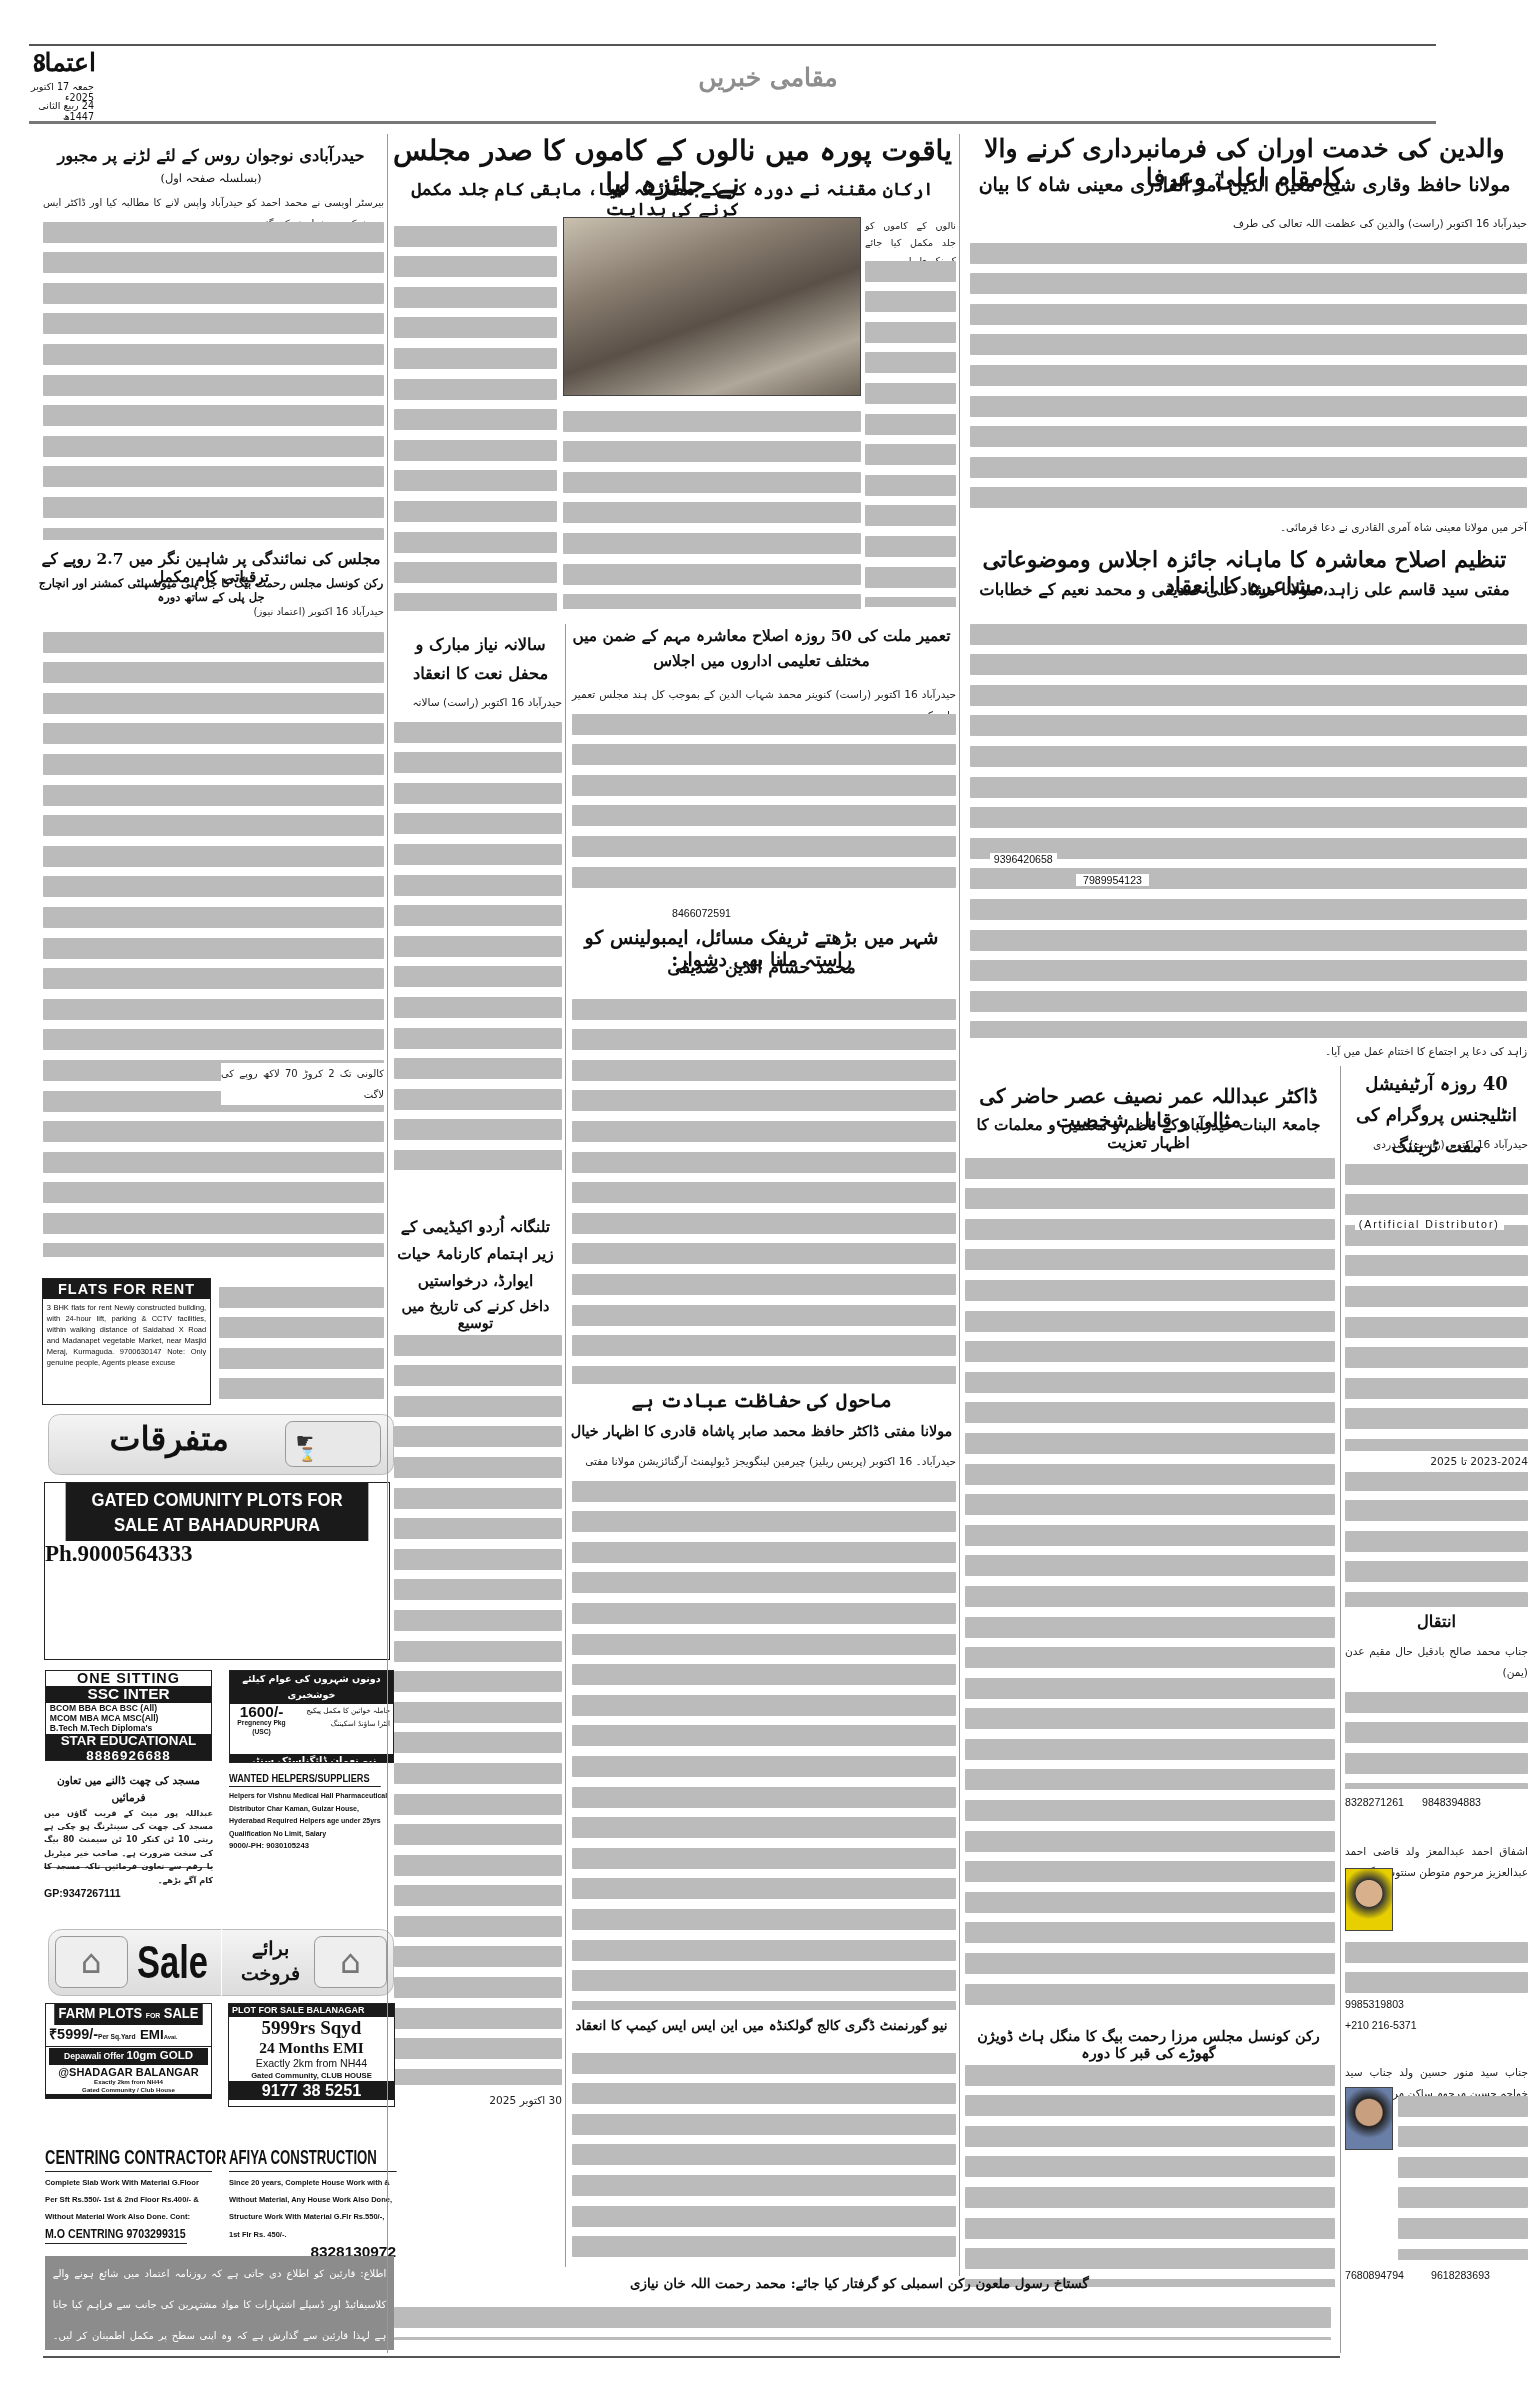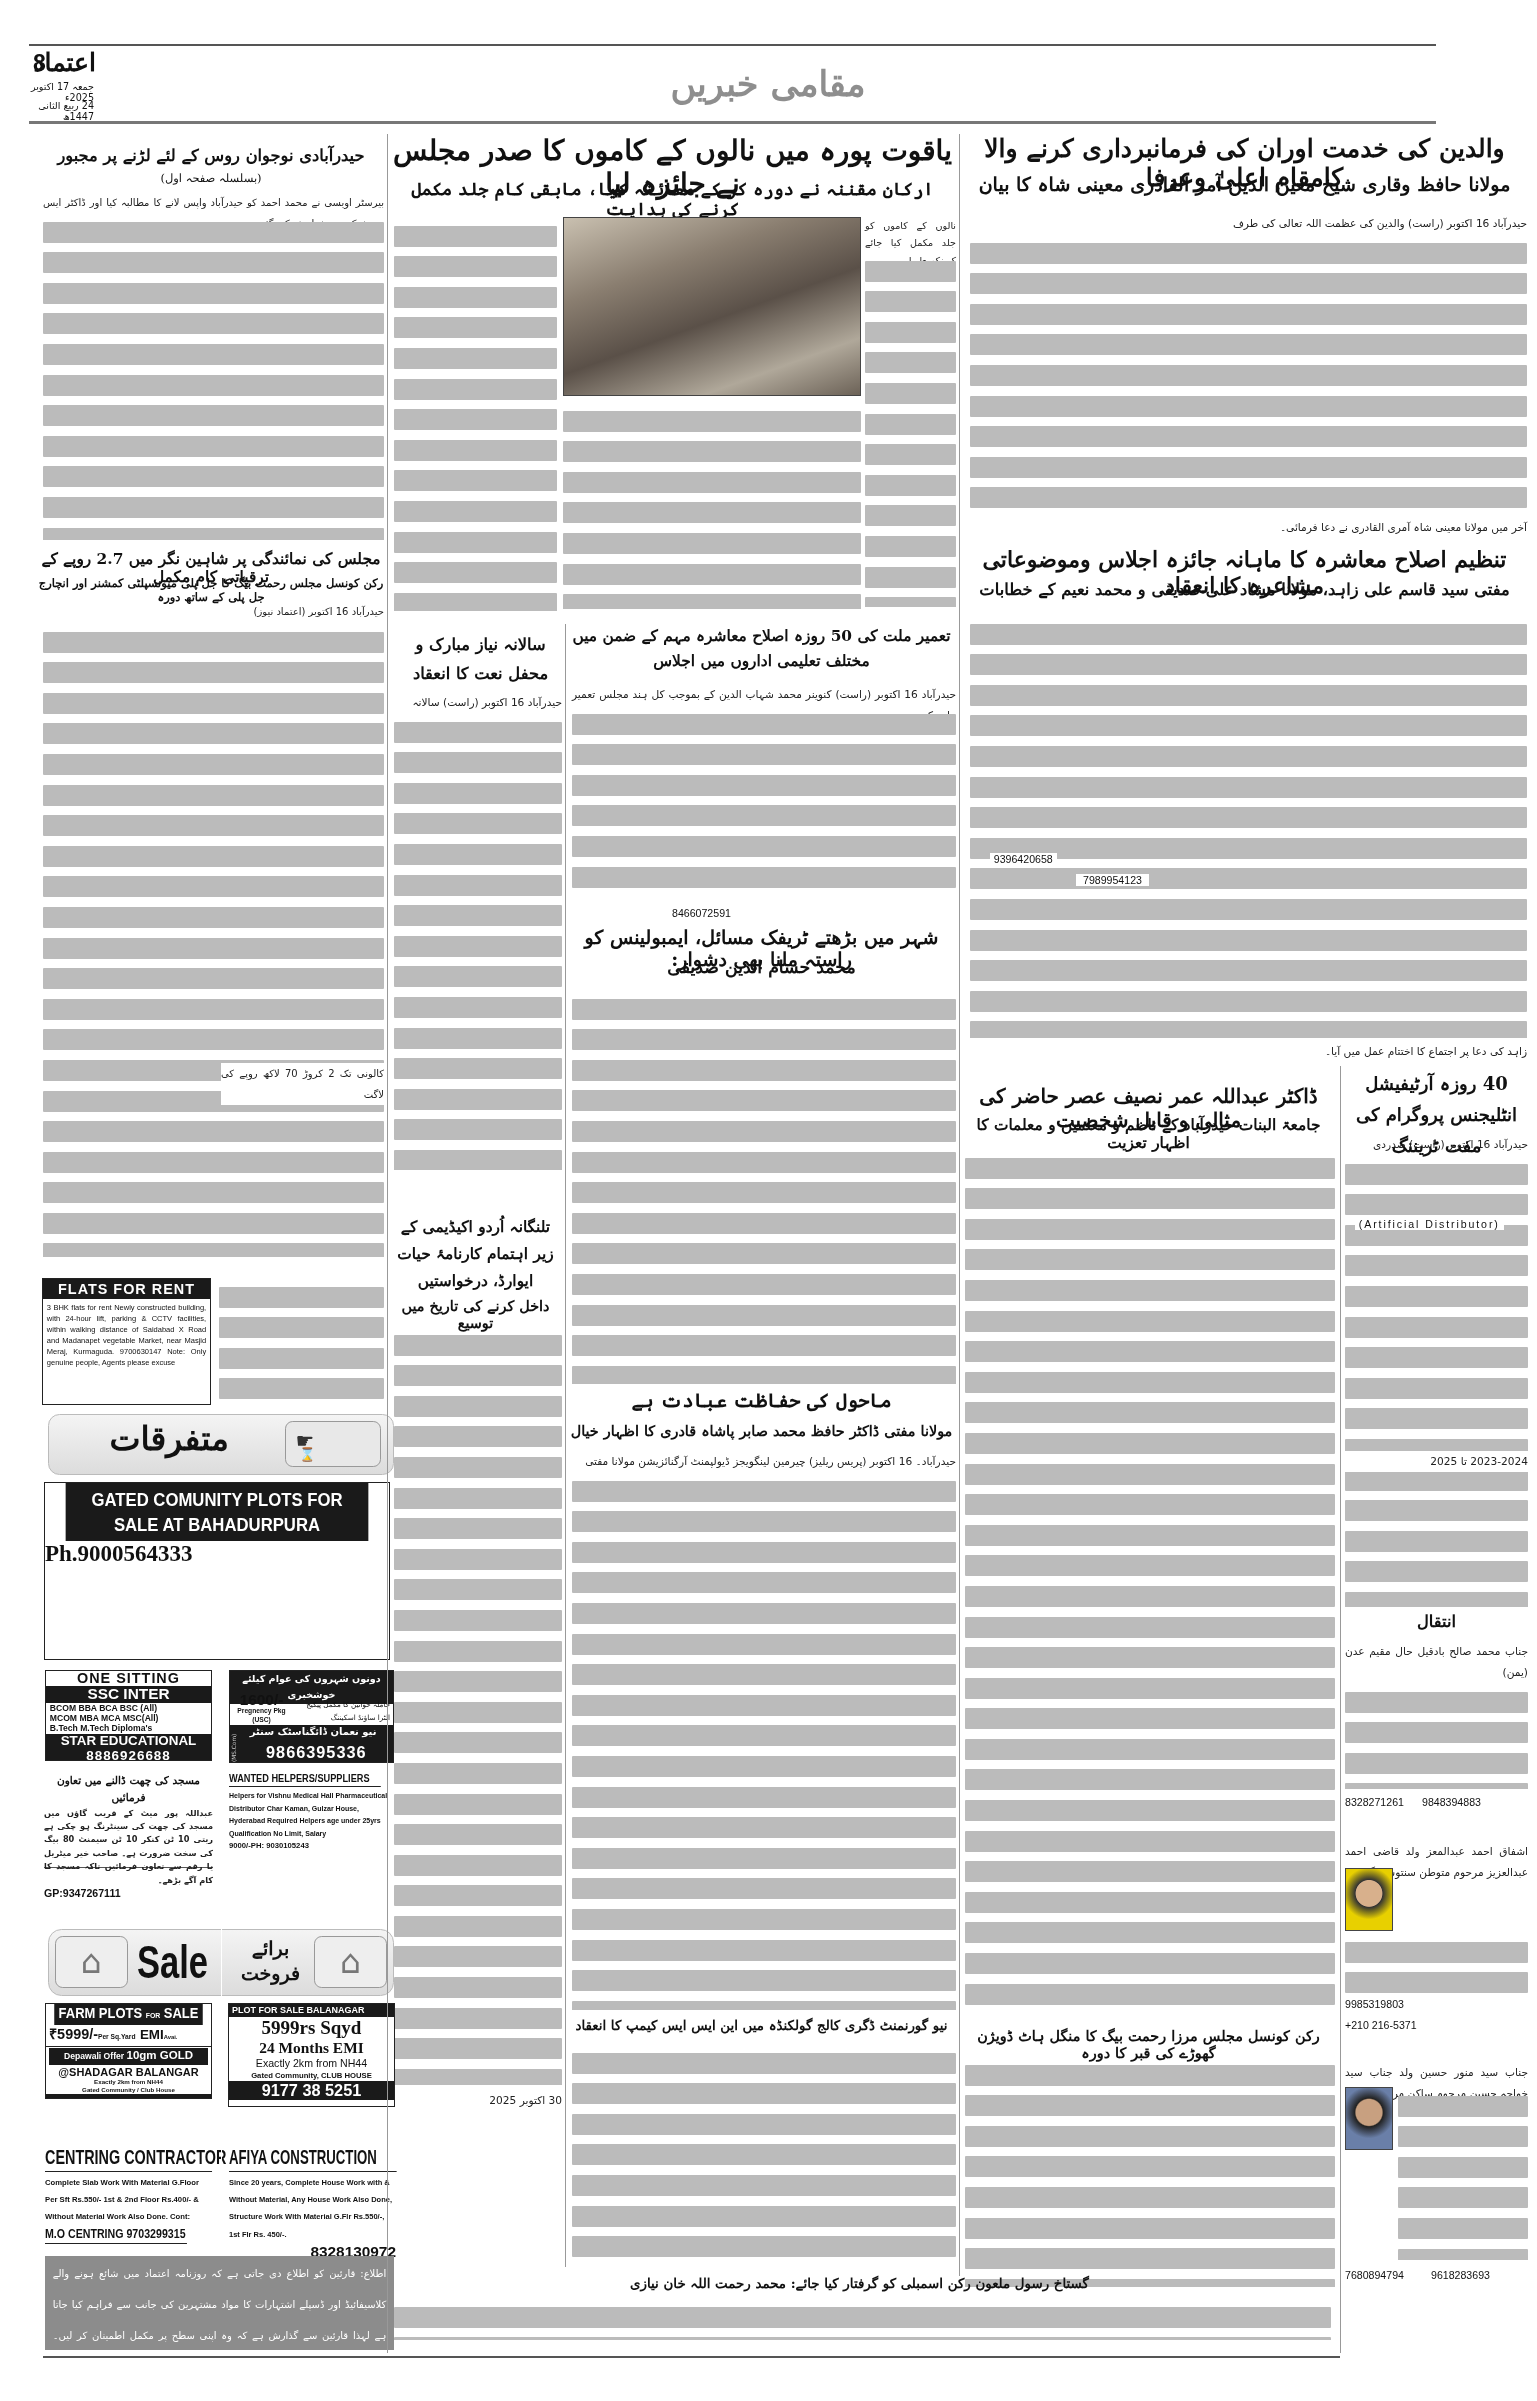--- a/index.html
+++ b/index.html
@@ -21,21 +21,21 @@
 </head>
 <body>
 
 <div class="rule" style="left:29px;top:44px;width:1407px;height:1.9px"></div>
 <div class="abs" style="left:29px;top:48px;width:67px;height:35px;text-align:right">
   <span style="font-family:'DejaVu Serif',serif;font-weight:bold;font-size:25px;direction:rtl">اعتماد</span>
 </div>
 <div class="abs" style="left:33px;top:50px;font-family:'Liberation Sans',sans-serif;font-weight:bold;font-size:23px">8</div>
 <div class="abs" style="left:27px;top:81px;width:67px;font-size:9.6px;direction:rtl;text-align:right">جمعہ 17 اکتوبر 2025ء</div>
 <div class="abs" style="left:27px;top:100px;width:67px;font-size:9.6px;direction:rtl;text-align:right">24 ربیع الثانی 1447ھ</div>
-<div class="abs" style="left:576px;top:63px;width:384px;text-align:center;font-family:'DejaVu Serif',serif;font-weight:bold;font-size:35px;color:#8e8e8e;direction:rtl">مقامی خبریں</div>
+<div class="abs" style="left:576px;top:63px;width:384px;text-align:center;font-family:'DejaVu Serif',serif;font-weight:bold;font-size:25px;color:#8e8e8e;direction:rtl">مقامی خبریں</div>
 <div class="rule" style="left:29px;top:121px;width:1407px;height:2.9px;background:#777"></div>
 
 <div class="h1 abs" style="left:961px;top:134px;width:567px;font-size:25px">والدین کی خدمت اوران کی فرمانبرداری کرنے والا کامقام اعلیٰ وعرفا</div>
 <div class="h1 abs" style="left:961px;top:173px;width:567px;font-size:19px">مولانا حافظ وقاری شیخ معین الدین آمر القادری معینی شاہ کا بیان</div>
 <div class="abs urdu" style="left:970px;top:213px;width:557px;font-size:10.6px">حیدرآباد 16 اکتوبر (راست) والدین کی عظمت اللہ تعالی کی طرف</div>
 <div class="filler" style="left:970px;top:234px;width:557px;height:279px">
   <span class="line"></span>
     <span class="line"></span>
     <span class="line"></span>
     <span class="line"></span>
@@ -406,21 +406,21 @@
   <div class="blackbar" style="font-size:15.4px;line-height:16.3px">SSC INTER</div>
   <div class="en" style="font-weight:bold;font-size:8.6px;line-height:9.6px;padding:1px 3.8px">BCOM BBA BCA BSC (All)</div>
   <div class="en" style="font-weight:bold;font-size:8.6px;line-height:9.6px;padding:0 3.8px">MCOM MBA MCA MSC(All)</div>
   <div class="en" style="font-weight:bold;font-size:8.6px;line-height:9.6px;padding:0 3.8px 1px">B.Tech M.Tech Diploma's</div>
   <div class="blackbar" style="font-size:13.4px;line-height:14.4px">STAR EDUCATIONAL</div>
   <div class="blackbar" style="font-size:13.4px;line-height:14.4px;letter-spacing:1px">8886926688</div>
 </div>
 
 <div class="ad" style="left:229px;top:1670px;width:165px;height:93px">
   <div class="blackbar" style="font-size:9.6px;line-height:16.3px;direction:rtl;font-family:'DejaVu Sans',sans-serif">دونوں شہروں کی عوام کیلئے خوشخبری</div>
-  <div style="display:flex;align-items:flex-end;height:21px">
+  <div style="display:flex;align-items:flex-start;height:50px">
     <div style="width:63px;text-align:center">
       <div class="en" style="font-weight:bold;font-size:15.4px;line-height:15.4px">1600/-</div>
       <div class="en" style="font-weight:bold;font-size:6.7px;line-height:8.6px">Pregnency Pkg (USC)</div>
     </div>
     <div style="flex:1;direction:rtl;font-size:7.2px;line-height:13.4px;padding:0 2.9px">حاملہ خواتین کا مکمل پیکیج الٹرا ساؤنڈ اسکیننگ</div>
   </div>
   <div style="background:#1a1a1a;color:#fff;position:relative;height:39px">
     <div style="position:absolute;left:1px;top:1.9px;width:9.6px;height:36px;font-size:5.8px;writing-mode:vertical-rl;transform:rotate(180deg);color:#ccc">(MS.Com)</div>
     <div style="position:absolute;left:7px;right:3.8px;top:1px;direction:rtl;text-align:center;font-size:10px;font-weight:bold">نیو نعمان ڈائگناسٹک سنٹر</div>
     <div class="en" style="position:absolute;left:13.4px;right:3.8px;top:18px;text-align:center;font-size:16.3px;font-weight:bold;letter-spacing:1px">9866395336</div>

